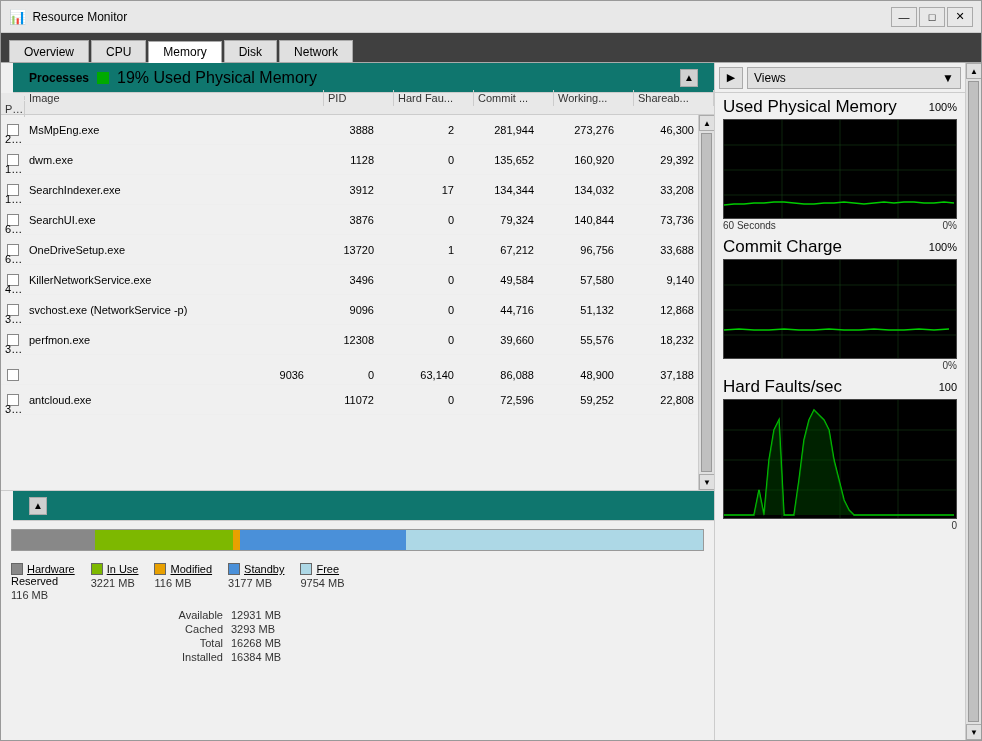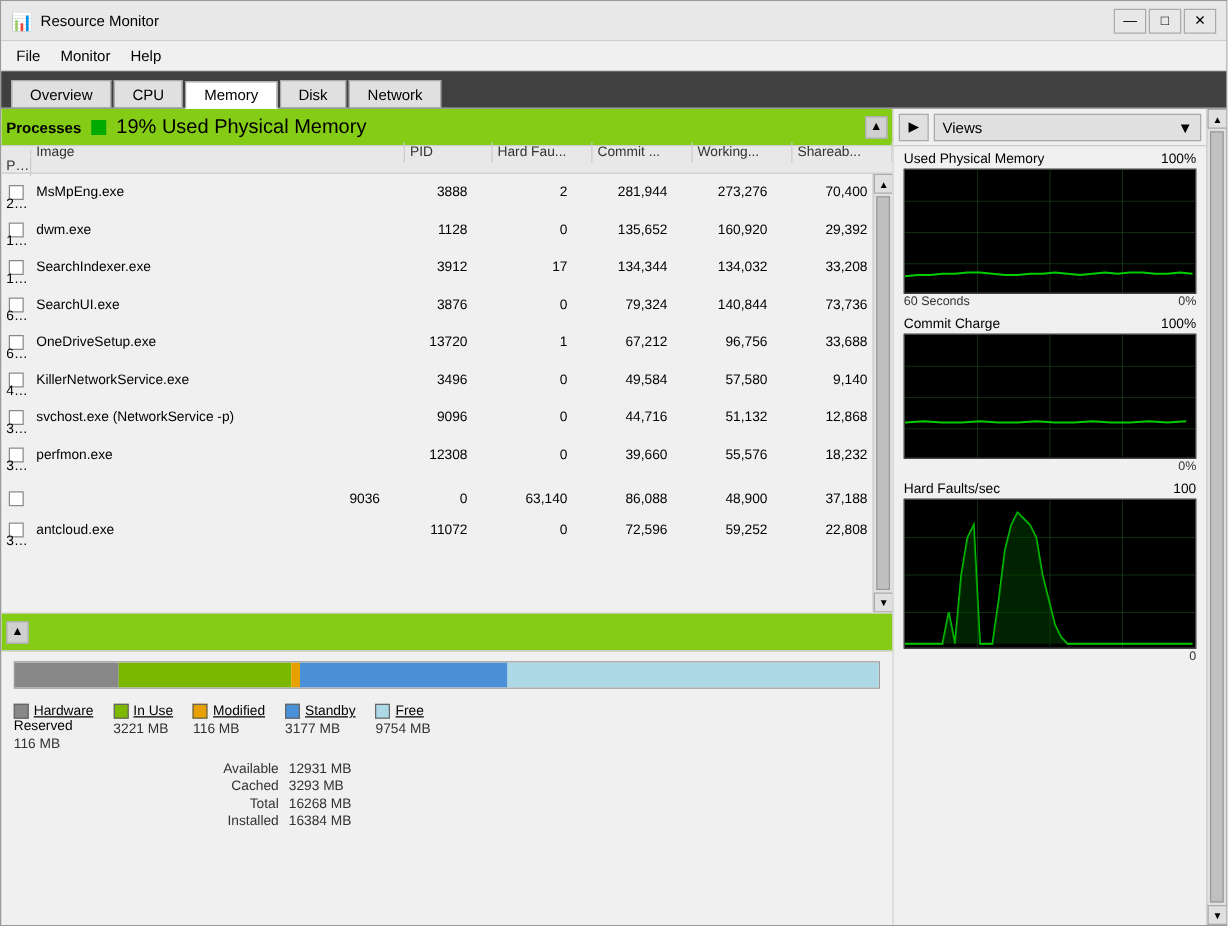--- a/index.html
+++ b/index.html
@@ -99,27 +99,28 @@
       overflow: hidden;
     }
     .left-panel {
       flex: 1;
       display: flex;
       flex-direction: column;
       overflow: hidden;
       border-right: 1px solid #ccc;
     }
     .section-header {
-      background: #84cc16;
-      padding: 4px 4px;
+      background: #0f766e;
+      padding: 4px 16px;
       display: flex;
       align-items: center;
       justify-content: space-between;
       border-bottom: 1px solid #ccc;
       height: 30px;
+      margin-left: 12px;
     }
     .section-header-left {
       display: flex;
       align-items: center;
       gap: 8px;
     }
     .section-title {
       font-weight: bold;
       font-size: 12px;
     }
@@ -293,21 +294,21 @@
       display: flex;
       flex-direction: column;
       margin-bottom: 6px;
     }
     .chart-title-row {
       display: flex;
       justify-content: space-between;
       align-items: center;
       margin-bottom: 2px;
     }
-    .chart-title { font-size: 11px; color: #000; }
+    .chart-title { font-size: 17px; color: #000; }
     .chart-pct { font-size: 11px; color: #000; }
     .chart-canvas {
       background: #000;
       border: 1px solid #444;
       position: relative;
       overflow: hidden;
     }
     .chart-bottom-row {
       display: flex;
       justify-content: space-between;
@@ -358,25 +359,20 @@
       <span style="font-size:14px;">📊</span>
       <span class="title-text">Resource Monitor</span>
     </div>
     <div class="title-buttons">
       <button class="title-btn">—</button>
       <button class="title-btn">□</button>
       <button class="title-btn close">✕</button>
     </div>
   </div>
 
-  <div class="menu-bar">
-    <span class="menu-item">File</span>
-    <span class="menu-item">Monitor</span>
-    <span class="menu-item">Help</span>
-  </div>
 
   <div class="tabs">
     <div class="tab">Overview</div>
     <div class="tab">CPU</div>
     <div class="tab active">Memory</div>
     <div class="tab">Disk</div>
     <div class="tab">Network</div>
   </div>
 
   <div class="main-content">
@@ -407,21 +403,21 @@
           <div class="table-body" id="table-body">
               <div class="table-row">
     <div class="table-cell">
                   <div class="checkbox"></div>
                 </div>
     <div class="table-cell">MsMpEng.exe</div>
     <div class="table-cell num">3888</div>
     <div class="table-cell num">2</div>
     <div class="table-cell num">281,944</div>
     <div class="table-cell num">273,276</div>
-    <div class="table-cell num">70,400</div>
+    <div class="table-cell num">46,300</div>
     <div class="table-cell num">226,976</div>
   </div>
               <div class="table-row">
     <div class="table-cell">
                   <div class="checkbox"></div>
                 </div>
     <div class="table-cell">dwm.exe</div>
     <div class="table-cell num">1128</div>
     <div class="table-cell num">0</div>
     <div class="table-cell num">135,652</div>

